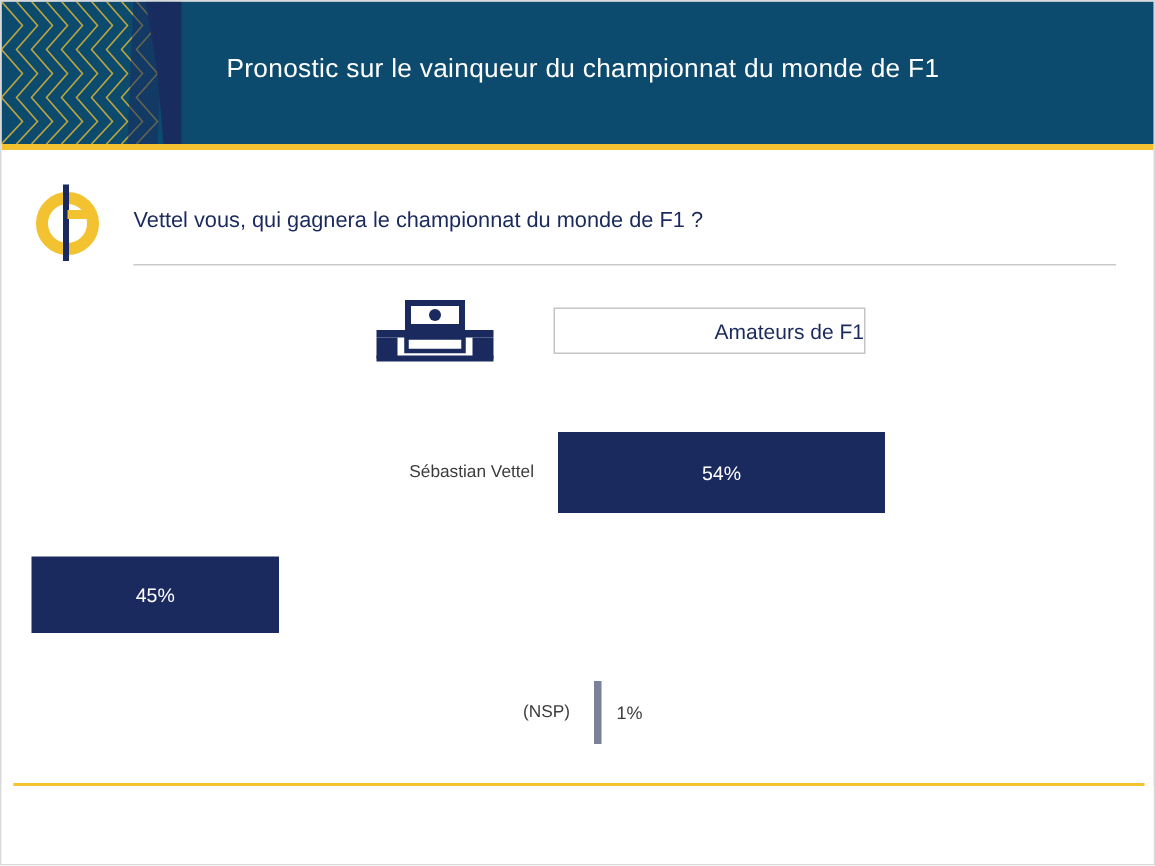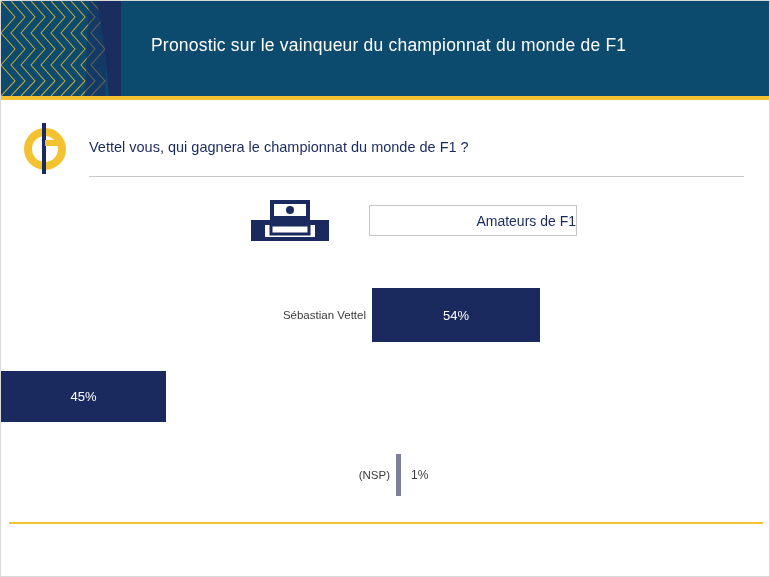--- a/index.html
+++ b/index.html
@@ -119,21 +119,21 @@
   .bar-row {
     position: absolute;
     left: 0;
     width: 770px;
     display: flex;
     align-items: center;
   }
   .bar-label {
     width: 371px;
     text-align: right;
-    padding-right: 6px;
+    padding-right: 16px;
     box-sizing: border-box;
     color: #3c3c3c;
     font-size: 11.5px;
   }
   .bar-track {
     position: relative;
     height: 100%;
     display: flex;
     align-items: center;
   }
@@ -223,26 +223,26 @@
   </svg>
   <div class="segment-box">
     <span>Amateurs de F1</span>
   </div>
 
   <div class="chart">
 
     <div class="bar-row" style="top:12px; height:54px;">
       <div class="bar-label">Sébastian Vettel</div>
       <div class="bar-track" style="width:330px;">
-        <div class="bar-fill" style="width:168px;">54%</div>
+        <div class="bar-fill" style="width:218px;">54%</div>
       </div>
     </div>
 
     <div class="bar-row" style="top:95px; height:51px;">
-      <div class="bar-track" style="width:330px;">
+      <div class="bar-track" style="width:330px;padding-left:20px;">
         <div class="bar-fill" style="width:165px;">45%</div>
       </div>
     </div>
 
     <div class="bar-row" style="top:178px; height:42px;margin-left:24px;">
       <div class="bar-label">(NSP)</div>
       <div class="bar-track" style="width:330px;">
         <div class="bar-fill small" style="width:5px;"></div>
         <div class="bar-value-outside">1%</div>
       </div>

